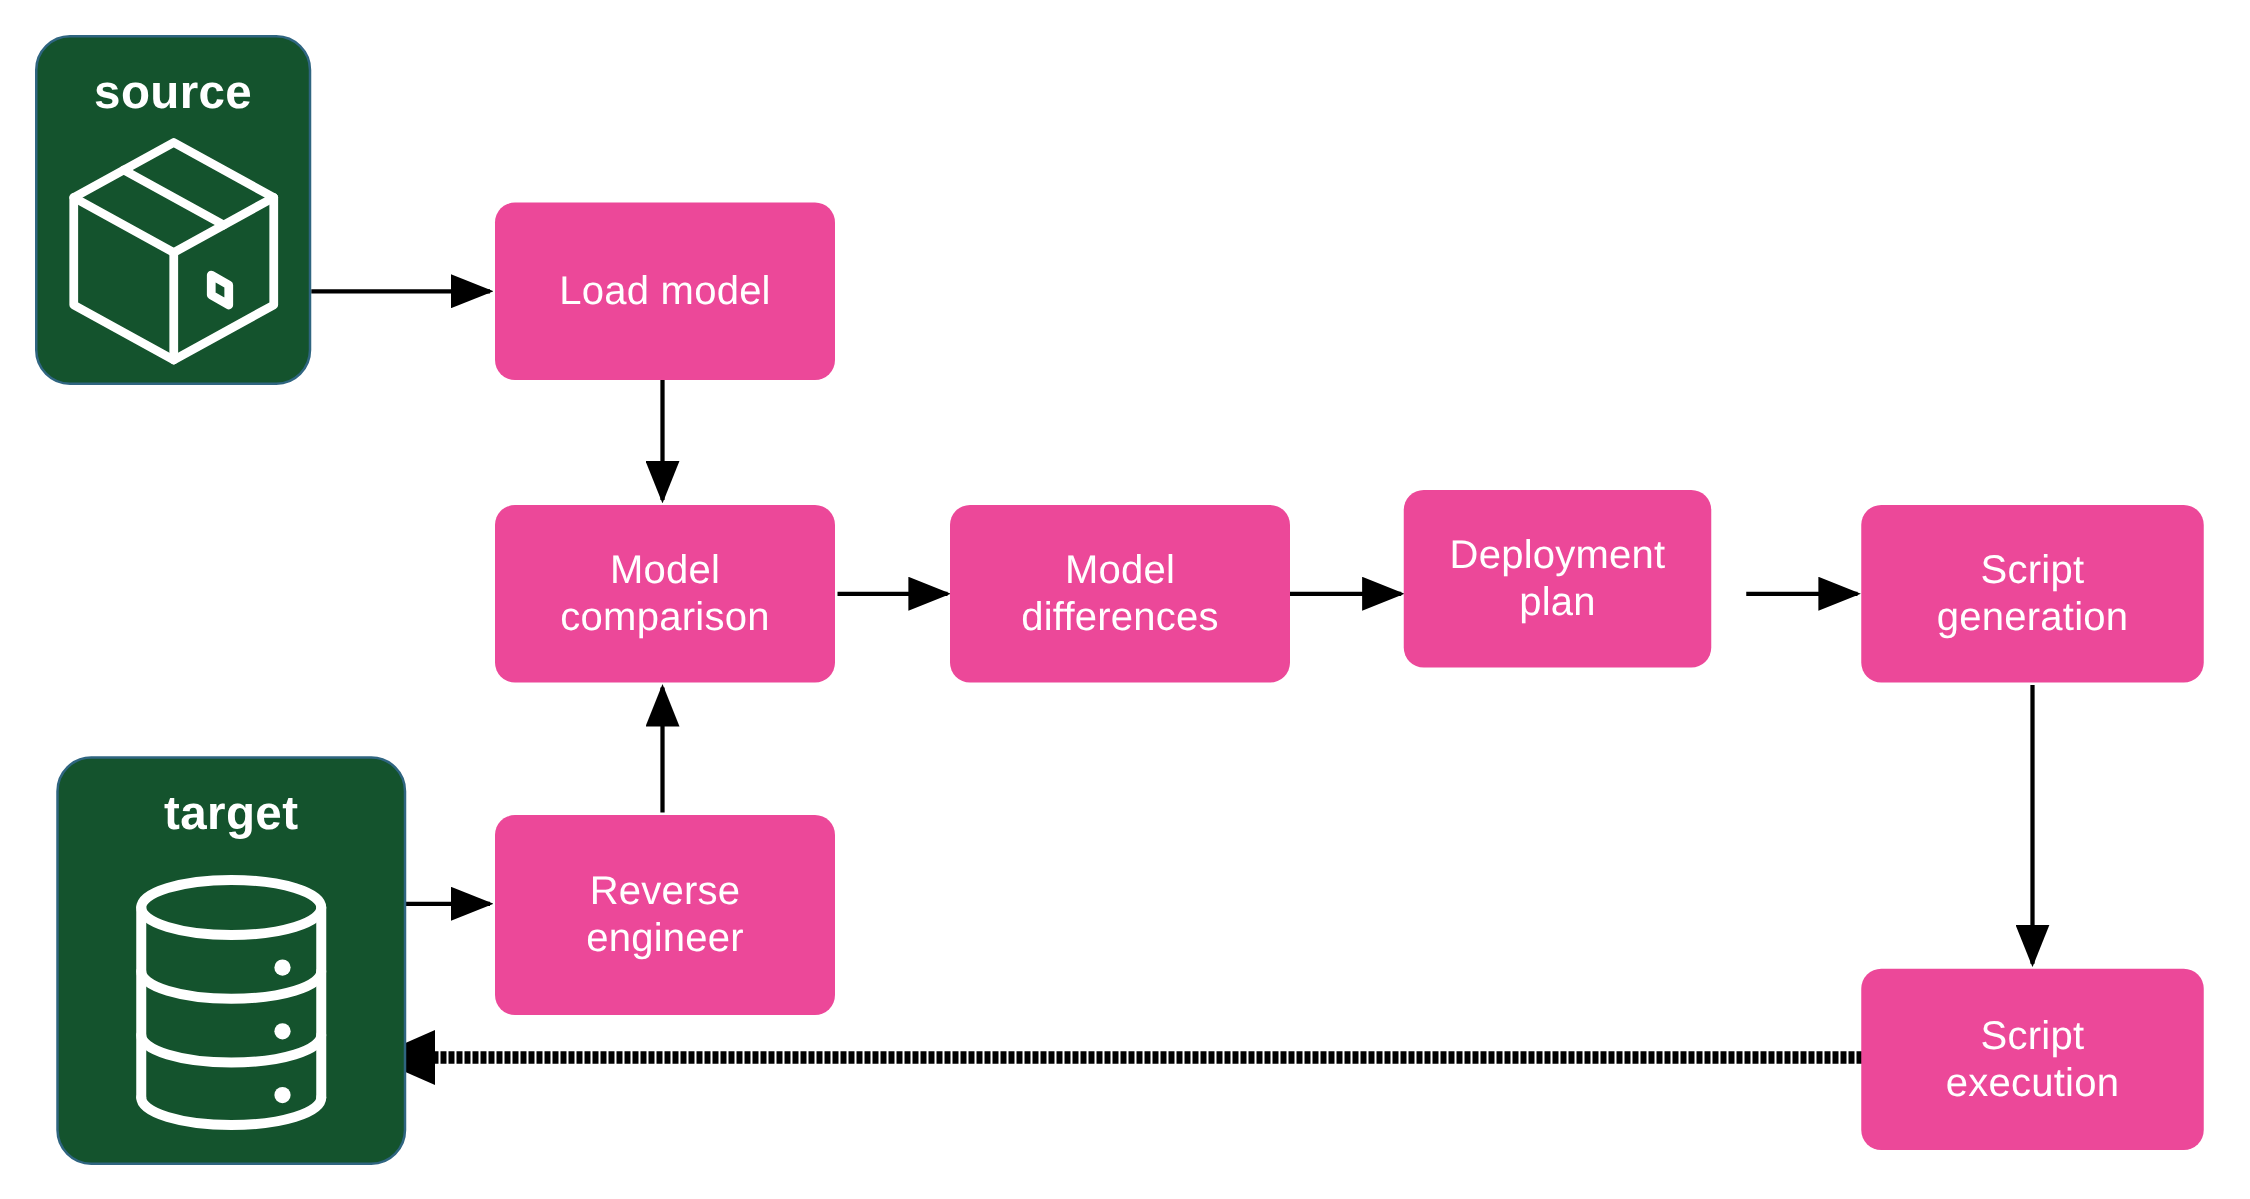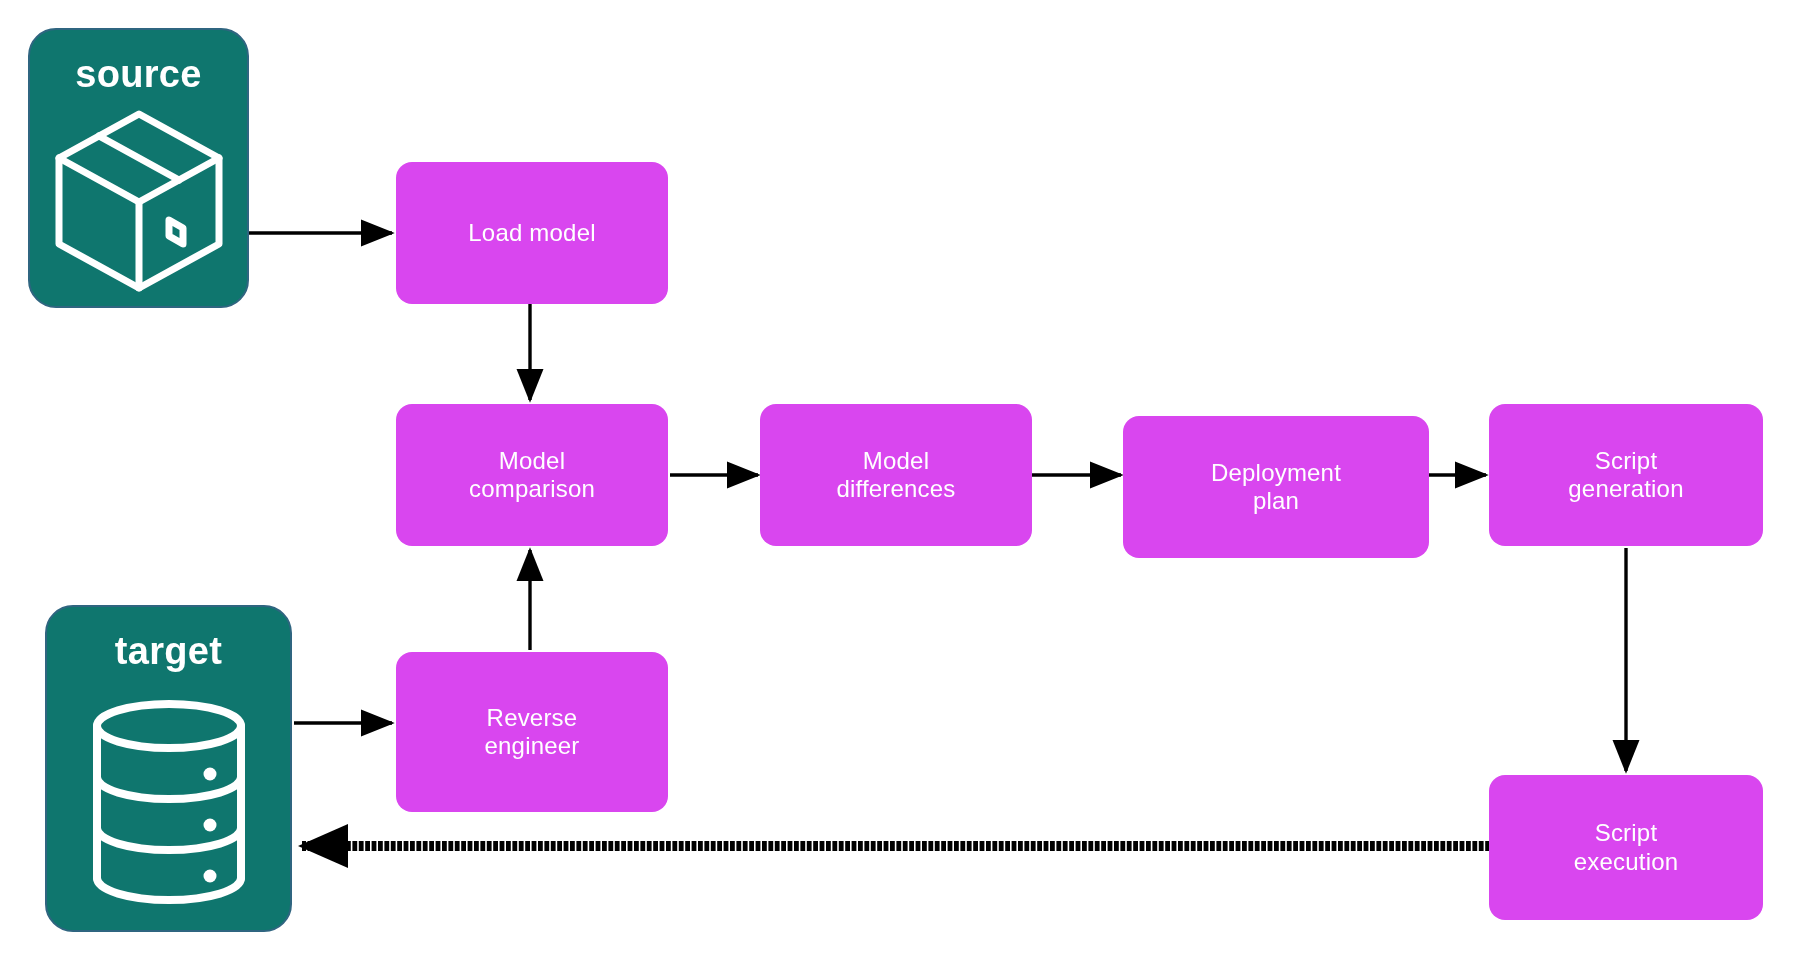--- a/index.html
+++ b/index.html
@@ -22,28 +22,28 @@
     box-sizing: border-box;
     display: flex;
     align-items: center;
     justify-content: center;
     text-align: center;
     color: #ffffff;
     line-height: 1.18;
     white-space: pre-line;
   }
   .proc {
-    background: #d946ef;
+    background: #ec4899;
     border-radius: 16px;
-    font-size: 24px;
+    font-size: 32px;
     font-weight: 400;
     letter-spacing: 0.2px;
   }
   .endpoint {
-    background: #0f766e;
+    background: #14532d;
     border: 2px solid #2f6580;
     border-radius: 28px;
     flex-direction: column;
     justify-content: flex-start;
   }
   .endpoint-label {
     font-size: 38px;
     font-weight: bold;
     margin-top: 22px;
     letter-spacing: 0.3px;
@@ -108,21 +108,21 @@
         <path d="M8 50 L88 94 L168 50"></path>
         <path d="M88 94 L88 180"></path>
 
         <path d="M48 28 L128 72"></path>
 
         <path d="M118 112 L132 120 L132 136 L118 128 Z"></path>
       </svg>
     </div>
   </div>
 
-  <div class="node endpoint" style="left:45px; top:605px; width:247px; height:327px;">
+  <div class="node endpoint" style="left:45px; top:605px; width:280px; height:327px;">
     <div class="endpoint-label">target</div>
     <div class="endpoint-icon">
       <svg width="160" height="208" viewBox="0 0 160 208" fill="none" stroke="#ffffff" stroke-width="8" stroke-linejoin="round" stroke-linecap="round">
 
         <ellipse cx="80" cy="28" rx="72" ry="22"></ellipse>
 
         <path d="M8 28 L8 180"></path>
         <path d="M152 28 L152 180"></path>
 
         <path d="M8 180 A72 22 0 0 0 152 180"></path>
@@ -145,21 +145,21 @@
   <div class="node proc" style="left:396px; top:404px; width:272px; height:142px;">
     <span>Model
 comparison</span>
   </div>
 
   <div class="node proc" style="left:760px; top:404px; width:272px; height:142px;">
     <span>Model
 differences</span>
   </div>
 
-  <div class="node proc" style="left:1123px; top:416px; width:306px; height:142px;">
+  <div class="node proc" style="left:1123px; top:392px; width:246px; height:142px;">
     <span>Deployment
 plan</span>
   </div>
 
   <div class="node proc" style="left:1489px; top:404px; width:274px; height:142px;">
     <span>Script
 generation</span>
   </div>
 
   <div class="node proc" style="left:396px; top:652px; width:272px; height:160px;">

